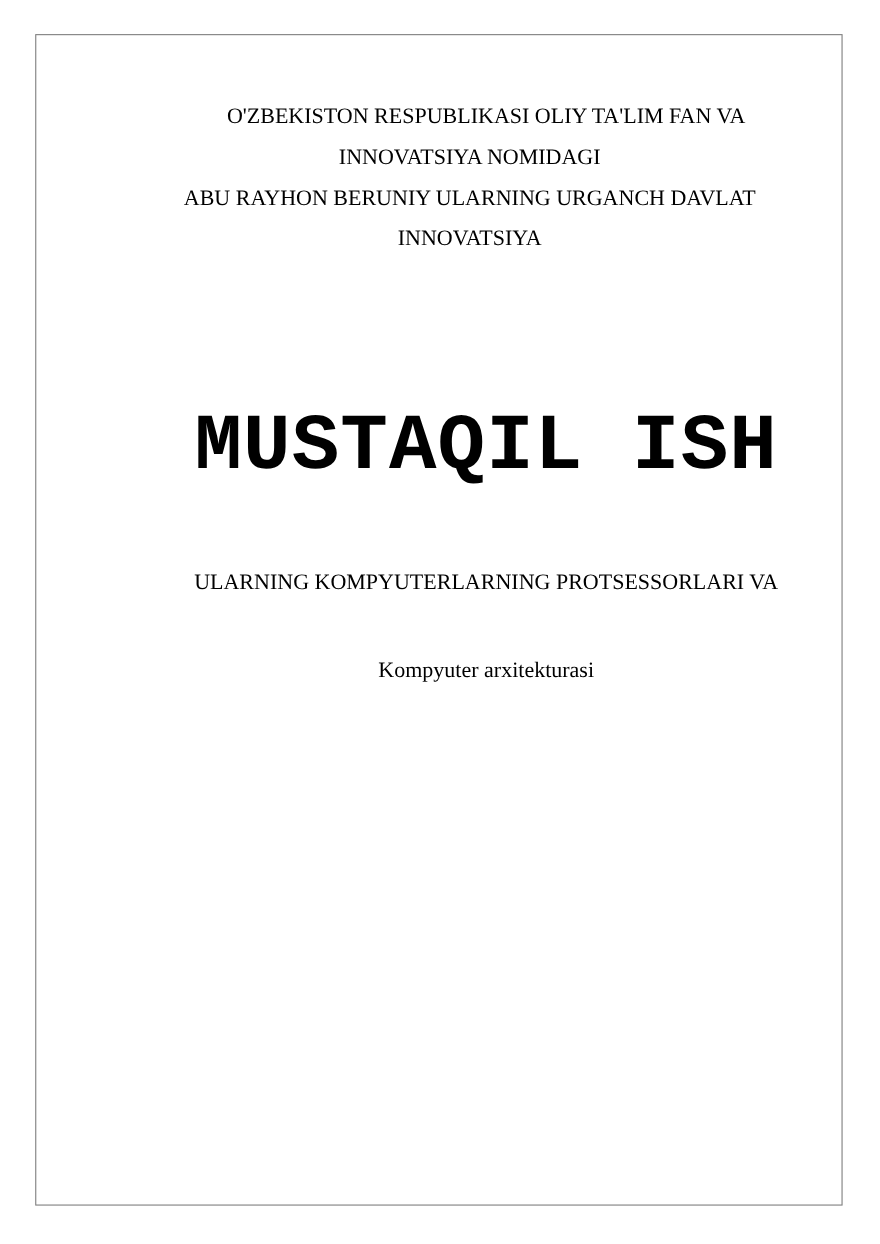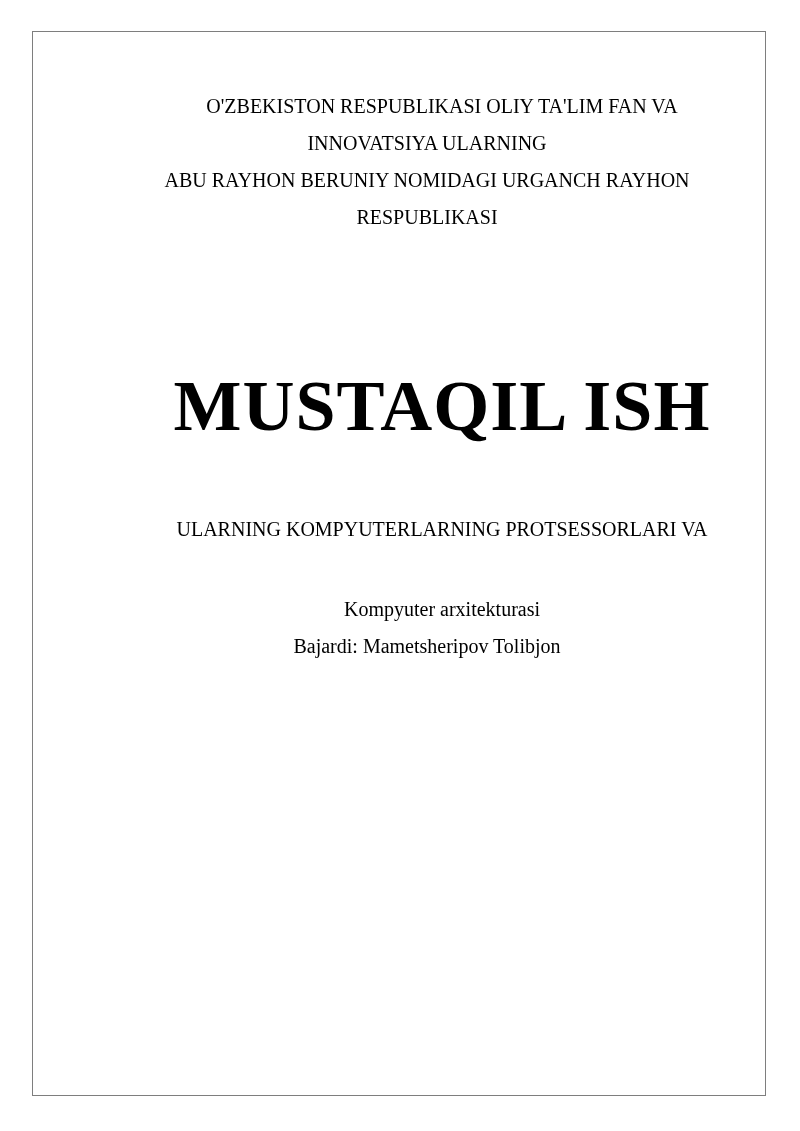--- a/index.html
+++ b/index.html
@@ -48,20 +48,21 @@
   .first-indent {
     transform: translateX(15px);
   }
   .header-block .line {
     font-size: 20px;
     line-height: 37px;
     font-weight: 400;
   }
   .title-block {
     margin-top: 128px;
+    font-family: Liberation Mono, monospace;
   }
   .title-block .line {
     font-size: 72px;
     line-height: 84px;
     font-weight: 700;
     letter-spacing: 1px;
   }
   .subtitle-block {
     margin-top: 61px;
   }
@@ -92,47 +93,44 @@
 
 <div class="canvas">
   <div class="page">
     <div class="content">
 
       <div class="header-block">
         <div class="line first-indent">
           <span>O'ZBEKISTON RESPUBLIKASI OLIY TA'LIM FAN VA</span>
         </div>
         <div class="line">
-          <span>INNOVATSIYA ULARNING</span>
+          <span>INNOVATSIYA NOMIDAGI</span>
         </div>
         <div class="line">
-          <span>ABU RAYHON BERUNIY NOMIDAGI URGANCH RAYHON</span>
+          <span>ABU RAYHON BERUNIY ULARNING URGANCH DAVLAT</span>
         </div>
         <div class="line">
-          <span>RESPUBLIKASI</span>
+          <span>INNOVATSIYA</span>
         </div>
       </div>
 
       <div class="title-block">
         <div class="line first-indent">
           <span>MUSTAQIL ISH</span>
         </div>
       </div>
 
       <div class="subtitle-block">
         <div class="line first-indent">
           <span>ULARNING KOMPYUTERLARNING PROTSESSORLARI VA</span>
         </div>
       </div>
 
       <div class="info-block">
         <div class="line first-indent">
           <span>Kompyuter arxitekturasi</span>
         </div>
-        <div class="line">
-          <span>Bajardi: Mametsheripov Tolibjon</span>
-        </div>
       </div>
 
 
     </div>
   </div>
 </div>
 
 </body></html>

